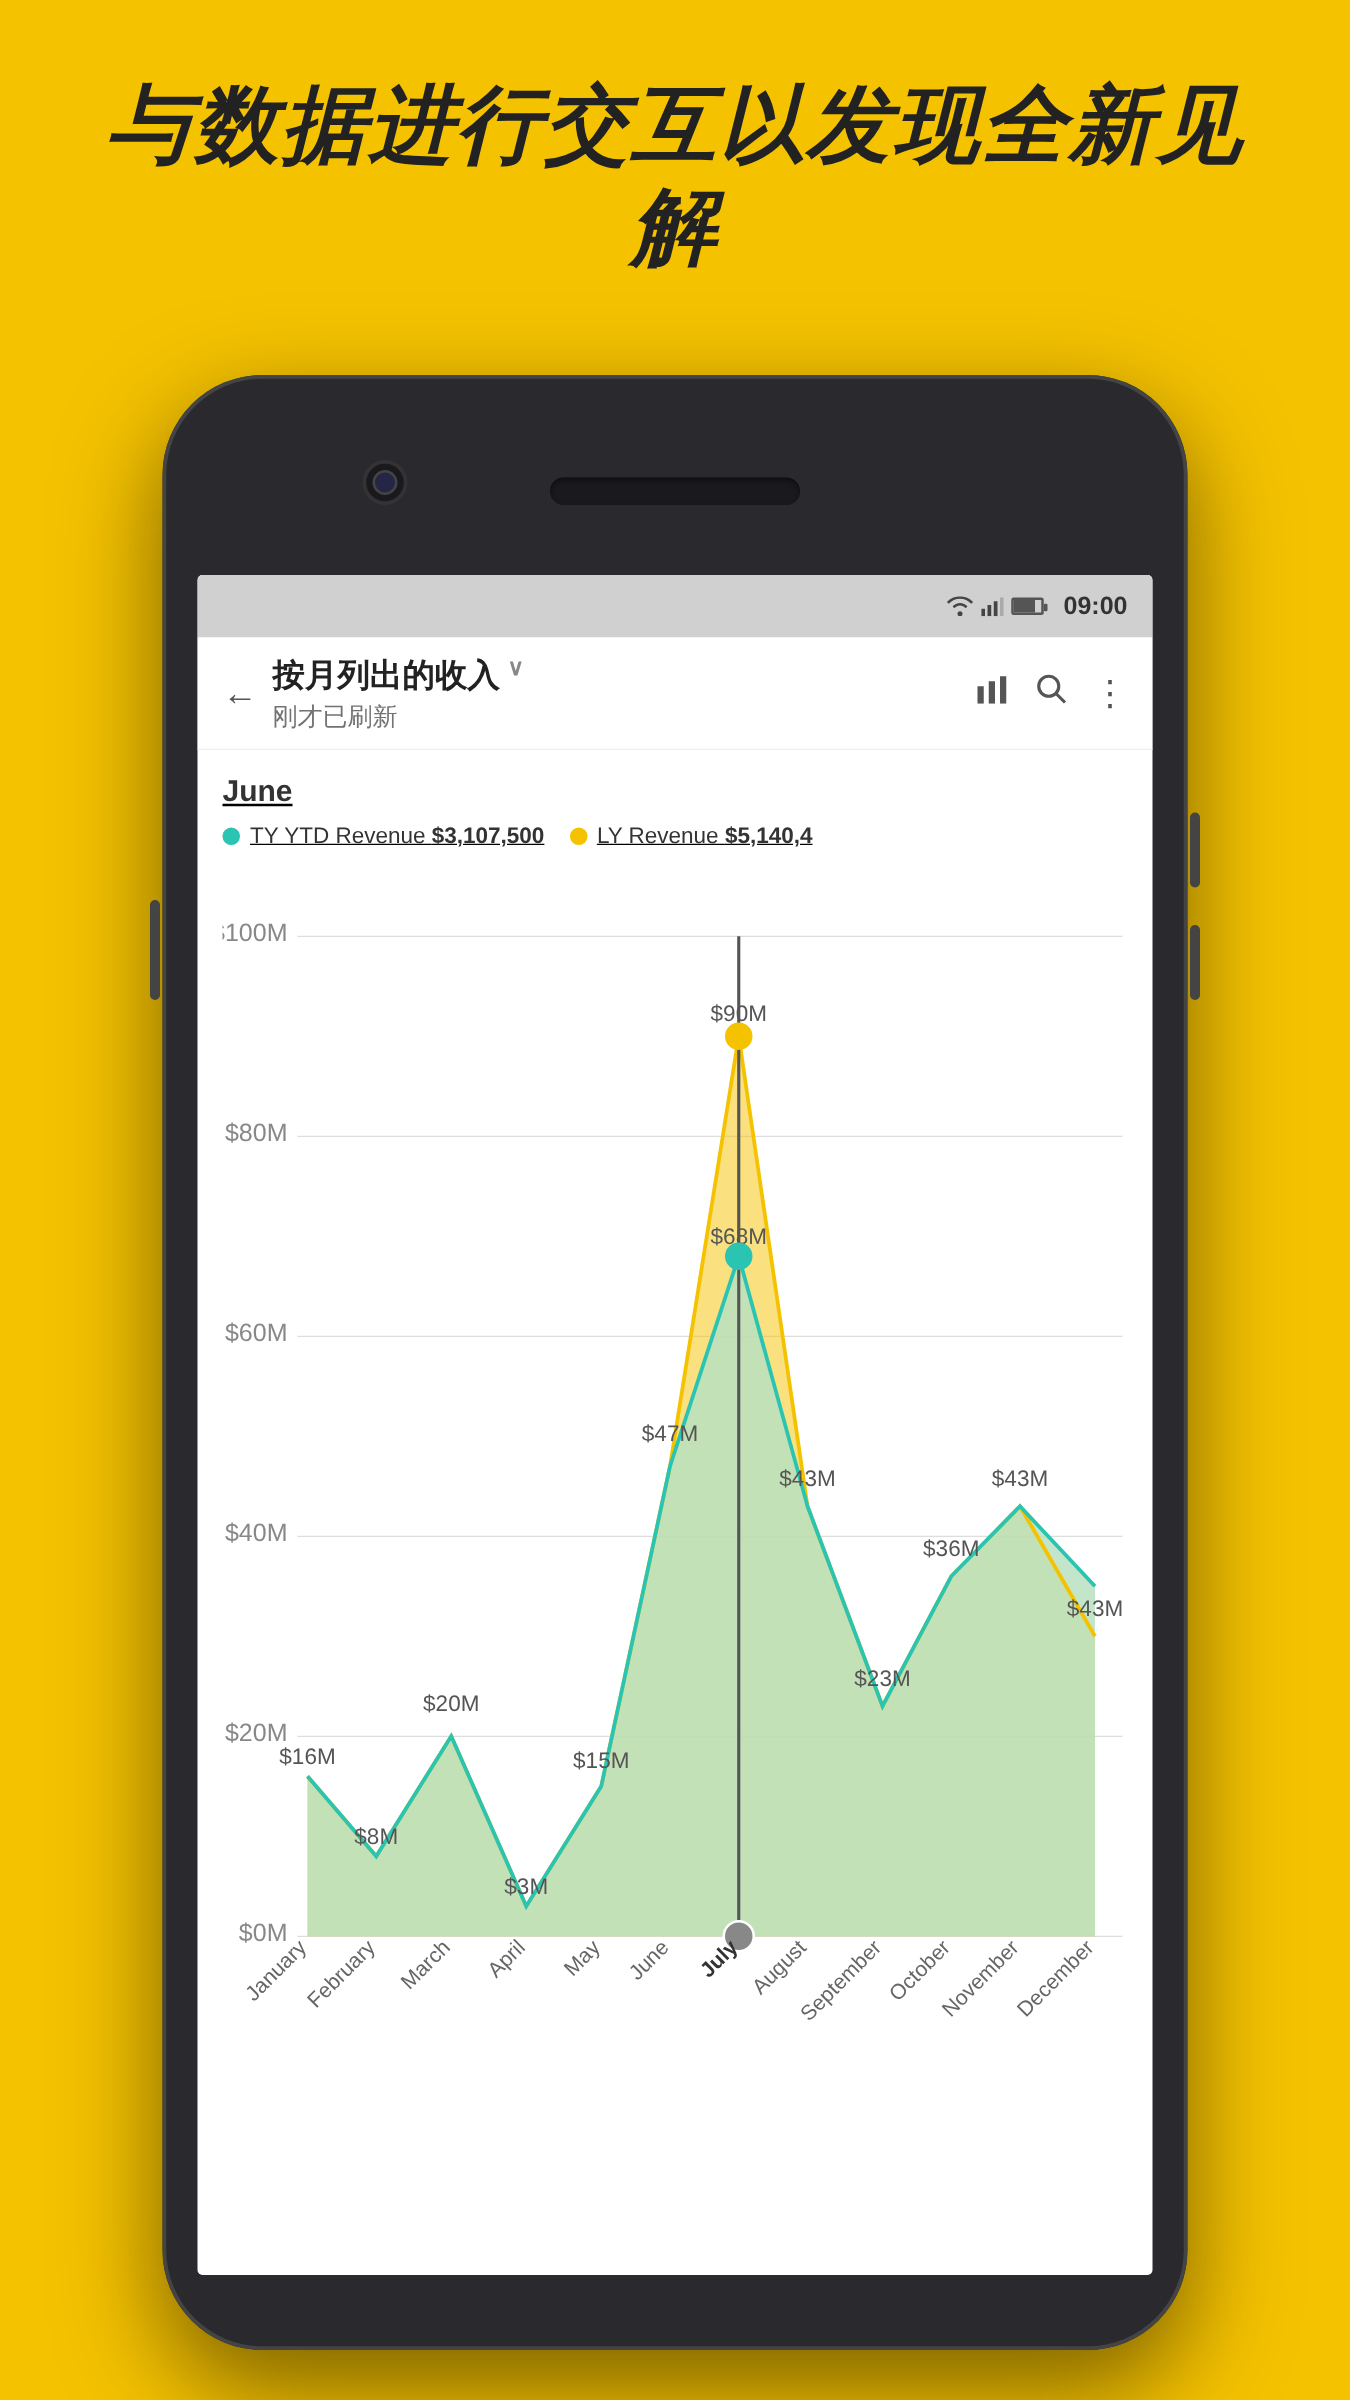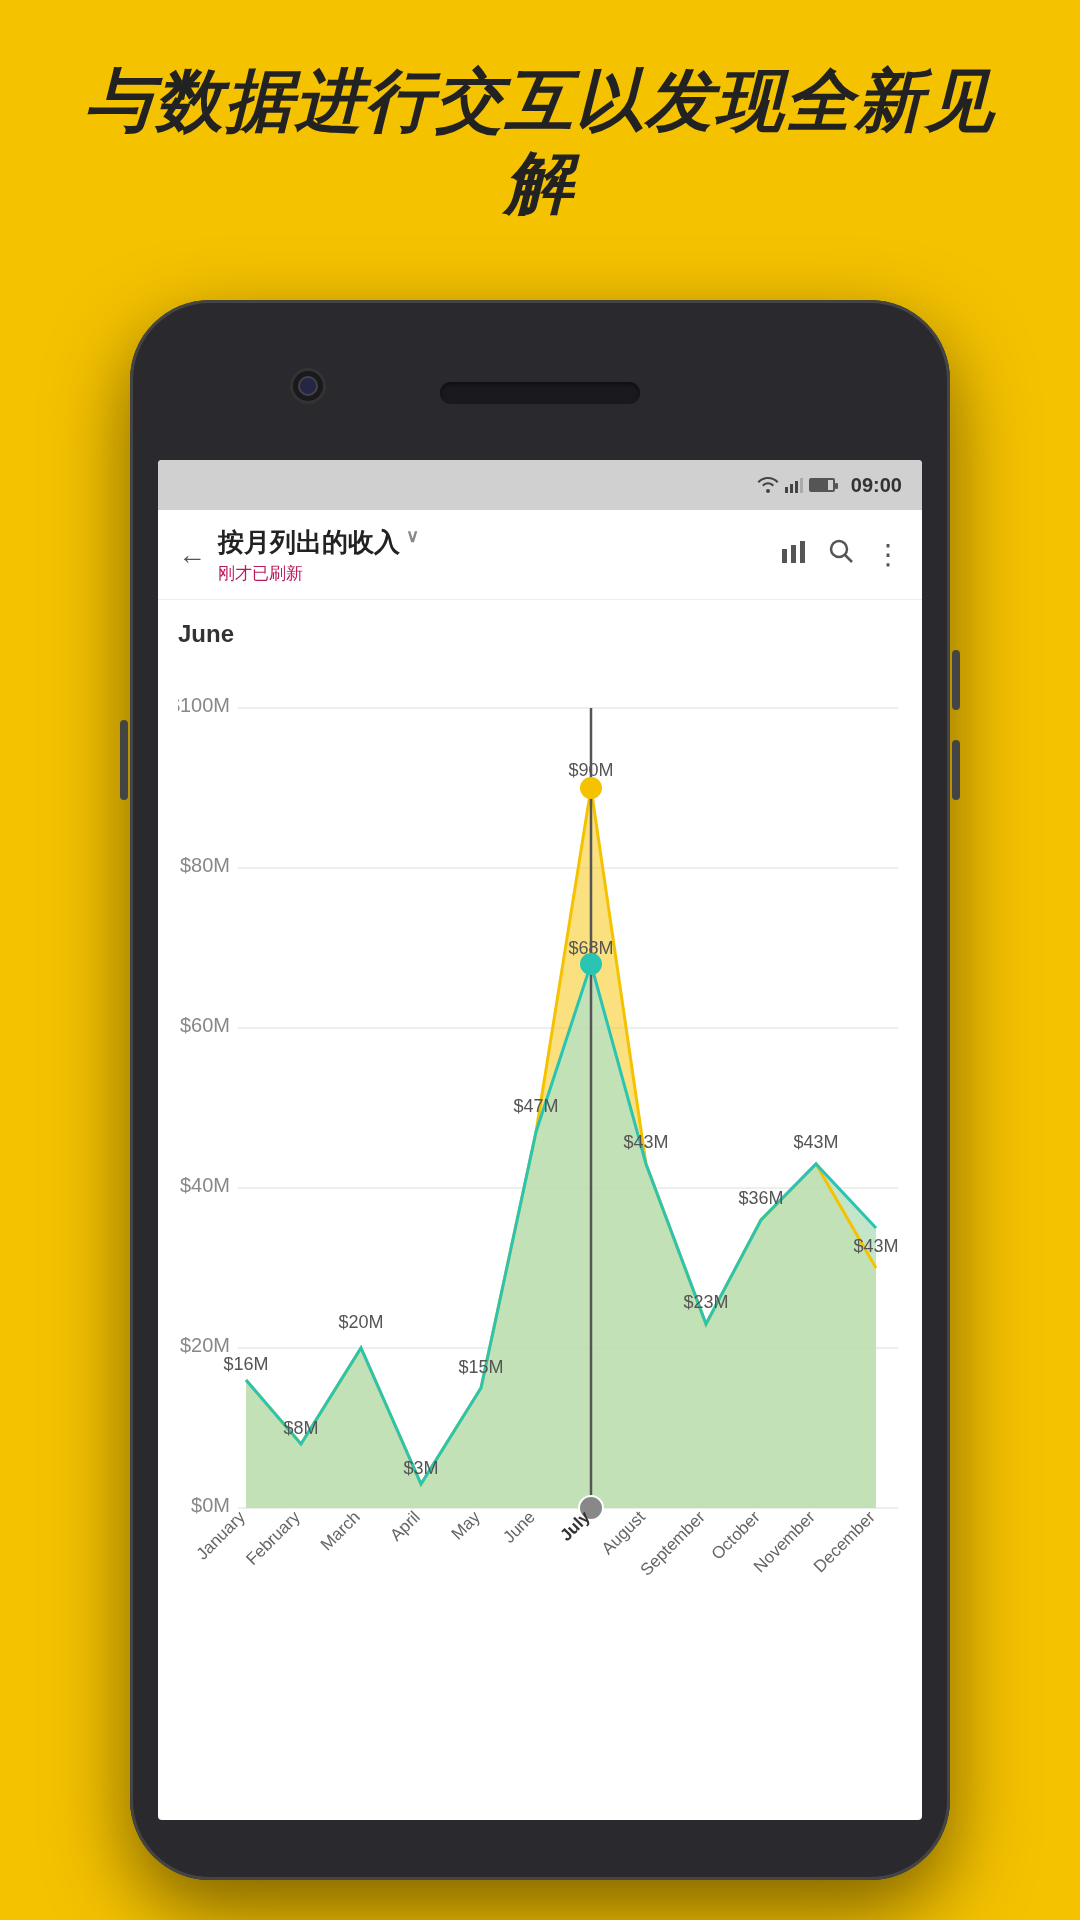--- a/index.html
+++ b/index.html
@@ -137,40 +137,41 @@
       font-weight: bold;
       color: #222;
       display: flex;
       gap: 6px;
     }
     .app-bar .title .dropdown-arrow {
       font-size: 18px;
       color: #888;
     }
     .app-bar .subtitle {
-      font-size: 17px;
-      color: #be185d;
+      font-size: 20px;
+      color: #737373;
       margin-top: 2px;
     }
     .app-bar .icons {
       display: flex;
       align-items: center;
       gap: 20px;
     }
     .app-bar .icon-btn {
       font-size: 26px;
       color: #555;
       cursor: pointer;
     }
 
     
     .chart-area {
       padding: 20px 20px 0 20px;
       height: calc(1360px - 50px - 90px);
       overflow: hidden;
+      text-decoration: underline;
     }
 
     .chart-period {
       font-size: 24px;
       font-weight: bold;
       color: #333;
       margin-bottom: 10px;
     }
 
     .legend {
@@ -321,20 +322,30 @@
               <circle cx="11" cy="11" r="8"></circle>
               <line x1="17" y1="17" x2="24" y2="24"></line>
             </svg>
           </span>
           <span class="icon-btn" style="font-size:28px;color:#555;">⋮</span>
         </div>
       </div>
 
       <div class="chart-area">
         <div class="chart-period">June</div>
+        <div class="legend">
+          <div class="legend-item">
+            <div class="legend-dot dot-teal"></div>
+            <span>TY YTD Revenue <strong>$3,107,500</strong></span>
+          </div>
+          <div class="legend-item">
+            <div class="legend-dot dot-yellow"></div>
+            <span>LY Revenue <strong>$5,140,4</strong></span>
+          </div>
+        </div>
 
         <div class="chart-svg-container">
           <svg width="724" height="1050" viewBox="0 0 724 1050">
 
             <line x1="60" y1="50" x2="720" y2="50" stroke="#ddd" stroke-width="1"></line>
             <text x="52" y="54" text-anchor="end" font-size="20" fill="#888">$100M</text>
 
             <line x1="60" y1="210" x2="720" y2="210" stroke="#ddd" stroke-width="1"></line>
             <text x="52" y="214" text-anchor="end" font-size="20" fill="#888">$80M</text>
 

